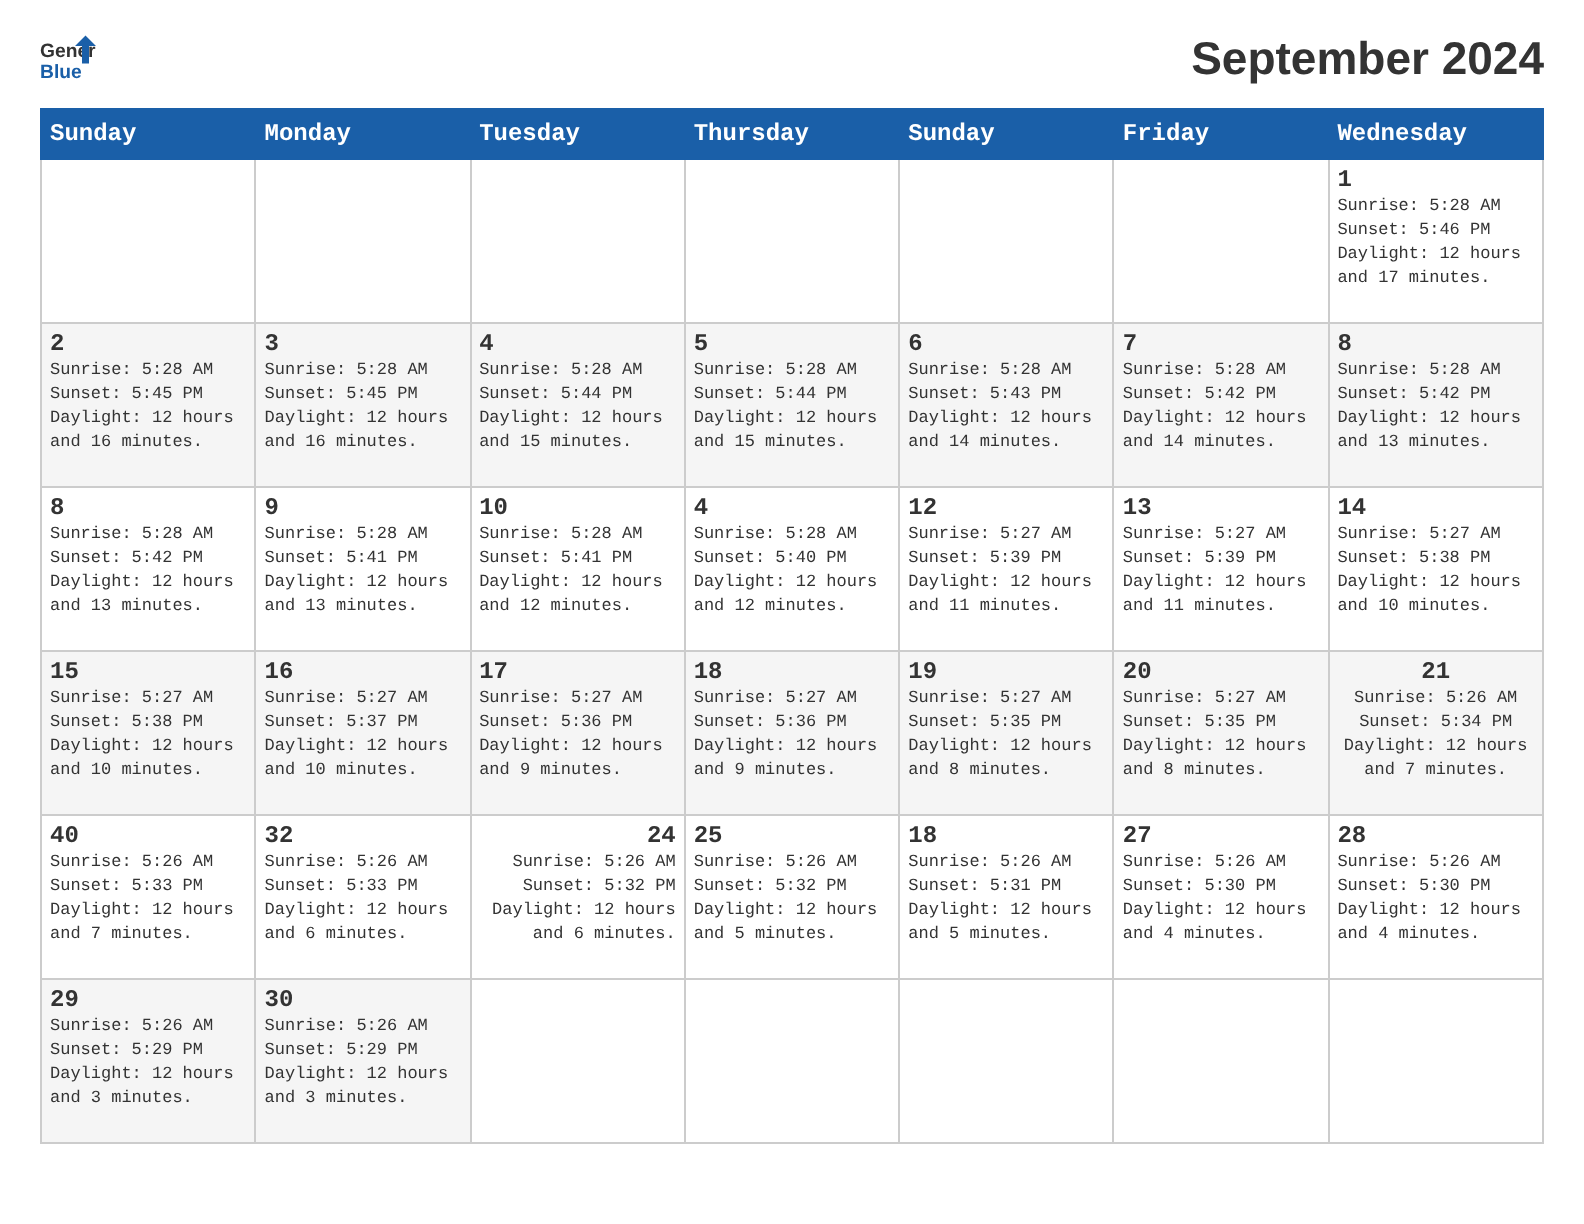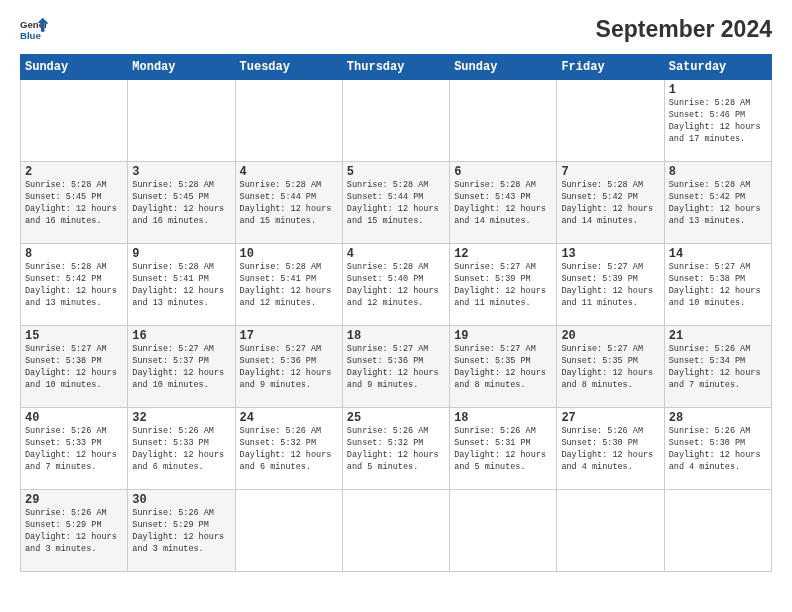--- a/index.html
+++ b/index.html
@@ -103,21 +103,21 @@
 
   <table class="calendar-table">
     <thead>
       <tr>
         <th>Sunday</th>
         <th>Monday</th>
         <th>Tuesday</th>
         <th>Thursday</th>
         <th>Sunday</th>
         <th>Friday</th>
-        <th>Saturday</th>
+        <th>Wednesday</th>
       </tr>
     </thead>
     <tbody id="calendar-body">
     <tr>
           <td class="empty-cell"></td>
           <td class="empty-cell"></td>
           <td class="empty-cell"></td>
           <td class="empty-cell"></td>
           <td class="empty-cell"></td>
           <td class="empty-cell"></td>
@@ -267,21 +267,21 @@
 Daylight: 12 hours
 and 8 minutes.</div>
           </td>
           <td style="background-color: rgb(245, 245, 245);">
             <span class="day-num">20</span>
             <div class="cell-info" style="white-space: pre-line;">Sunrise: 5:27 AM
 Sunset: 5:35 PM
 Daylight: 12 hours
 and 8 minutes.</div>
           </td>
-          <td style="background-color: rgb(245, 245, 245);">
+          <td style="background-color: rgb(245, 245, 245); text-align: center;">
             <span class="day-num">21</span>
             <div class="cell-info" style="white-space: pre-line;">Sunrise: 5:26 AM
 Sunset: 5:34 PM
 Daylight: 12 hours
 and 7 minutes.</div>
           </td>
         </tr>
         <tr>
           <td style="background-color: rgb(255, 255, 255);">
             <span class="day-num">40</span>
@@ -290,21 +290,21 @@
 Daylight: 12 hours
 and 7 minutes.</div>
           </td>
           <td style="background-color: rgb(255, 255, 255);">
             <span class="day-num">32</span>
             <div class="cell-info" style="white-space: pre-line;">Sunrise: 5:26 AM
 Sunset: 5:33 PM
 Daylight: 12 hours
 and 6 minutes.</div>
           </td>
-          <td style="background-color: rgb(255, 255, 255);">
+          <td style="background-color: rgb(255, 255, 255); text-align: right;">
             <span class="day-num">24</span>
             <div class="cell-info" style="white-space: pre-line;">Sunrise: 5:26 AM
 Sunset: 5:32 PM
 Daylight: 12 hours
 and 6 minutes.</div>
           </td>
           <td style="background-color: rgb(255, 255, 255);">
             <span class="day-num">25</span>
             <div class="cell-info" style="white-space: pre-line;">Sunrise: 5:26 AM
 Sunset: 5:32 PM

